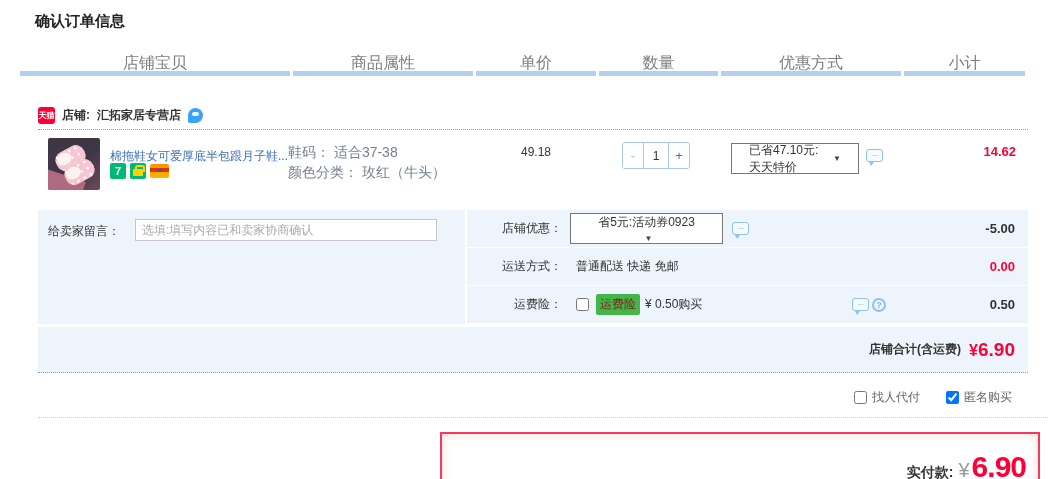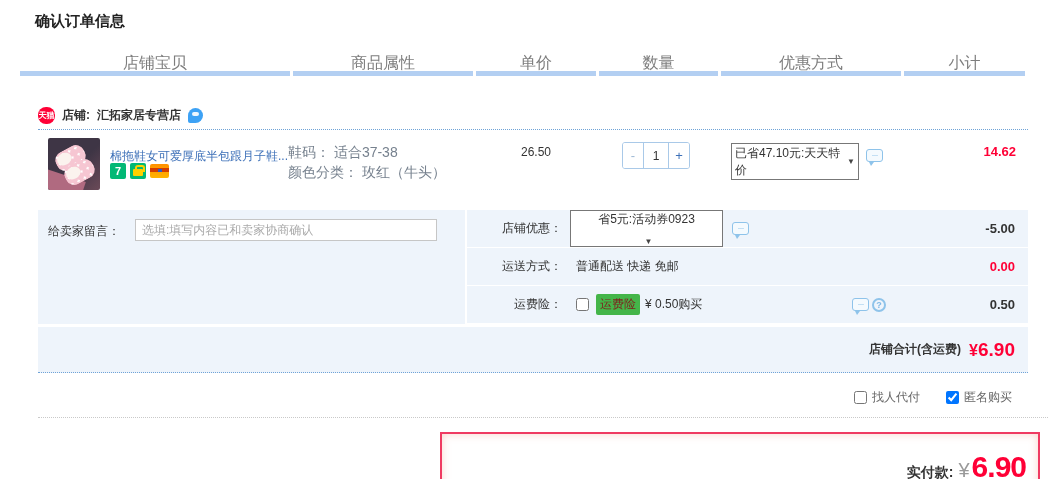--- a/index.html
+++ b/index.html
@@ -14,21 +14,21 @@
               font-size:16px;color:#7d7d7d;}
   .hdr-labels span{text-align:center;}
   .hdr-bar{position:absolute;left:20px;top:71px;width:1008px;height:5px;display:flex;gap:3px;}
   .hdr-bar span{background:#b3cff2;height:5px;}
   .w1{width:270px;flex:none}.w2{width:180px;flex:none}.w3{width:120px;flex:none}
   .w4{width:119px;flex:none}.w5{width:180px;flex:none}.w6{width:121px;flex:none}
 
   
   .shop-row{position:absolute;left:38px;top:102px;width:990px;height:28px;display:flex;
             align-items:center;gap:7px;border-bottom:1px dotted #6fa3d7;font-size:12px;font-weight:bold;}
-  .tmall-badge{width:17px;height:17px;background:#ff0036;color:#fff;font-size:8px;border-radius:8px;
+  .tmall-badge{width:17px;height:17px;background:#ff0036;color:#fff;font-size:8px;border-radius:3px;
                display:flex;align-items:center;justify-content:center;font-weight:bold;flex:none;letter-spacing:0;}
   .ww-icon{width:15px;height:15px;border-radius:50% 50% 50% 2px;background:#3da2f5;position:relative;cursor:pointer;}
   .ww-icon::after{content:"";position:absolute;left:4px;top:4px;width:7px;height:4px;
                   border-radius:2px;background:#fff;opacity:.9;}
 
   
   .prod-img{position:absolute;left:48px;top:138px;width:52px;height:52px;border-radius:2px;overflow:hidden;
             background:linear-gradient(135deg,#3e3545 55%,#6b4a58 100%);cursor:pointer;}
   .bg-pink{position:absolute;left:-12px;bottom:-16px;width:46px;height:32px;background:#b06a80;
            transform:rotate(18deg);}
@@ -56,22 +56,22 @@
   .prod-price{position:absolute;left:476px;top:145px;width:120px;text-align:center;font-size:12px;color:#333;}
 
   .qty{position:absolute;left:622px;top:142px;height:27px;display:flex;border:1px solid #a9c9e8;
        border-radius:3px;overflow:hidden;background:#fff;}
   .qty-btn{width:20px;display:flex;align-items:center;justify-content:center;font-size:13px;
            color:#9db8d4;cursor:pointer;user-select:none;background:#fff;border:none;}
   .qty-btn.plus{color:#3d70b8;}
   .qty-input{width:26px;border:none;border-left:1px solid #a9c9e8;border-right:1px solid #a9c9e8;
              text-align:center;font-size:12px;color:#333;outline:none;}
 
-  .sel{height:37px;border:1px solid #777;background:#fff;display:flex;align-items:center;
-       justify-content:space-between;font-size:12px;color:#333;padding:0 3px;cursor:pointer;}
+  .sel{height:31px;border:1px solid #777;background:#fff;display:flex;align-items:center;
+       justify-content:space-between;font-size:12px;color:#333;padding:0 17px;cursor:pointer;}
   .sel .caret{font-size:8px;color:#444;margin-left:4px;}
   .promo-sel{position:absolute;left:731px;top:143px;width:128px;}
 
   .chat-icon{width:17px;height:13px;border:1px solid #8ec3ea;border-radius:3px;background:#f4fafe;
              color:#8ec3ea;font-size:9px;line-height:10px;text-align:center;position:relative;
              cursor:pointer;flex:none;letter-spacing:-1px;}
   .chat-icon::after{content:"";position:absolute;left:2px;bottom:-5px;width:0;height:0;
                     border-left:2px solid transparent;border-right:3px solid transparent;
                     border-top:4px solid #8ec3ea;}
   .chat-abs{position:absolute;left:866px;top:149px;}
@@ -170,21 +170,21 @@
     <span class="svc7">7</span>
     <span class="svc-bag"></span>
     <span class="svc-card"></span>
   </div>
 
   <div class="prod-attrs">
     <div>鞋码： 适合37-38</div>
     <div>颜色分类： 玫红（牛头）</div>
   </div>
 
-  <div class="prod-price">26.50</div>
+  <div class="prod-price">49.18</div>
 
   <div class="qty">
     <button class="qty-btn">-</button>
     <input class="qty-input" value="1" style="">
     <button class="qty-btn plus">+</button>
   </div>
 
   <div class="sel promo-sel">
     <span>已省47.10元:天天特价</span>
     <span class="caret">▼</span>

